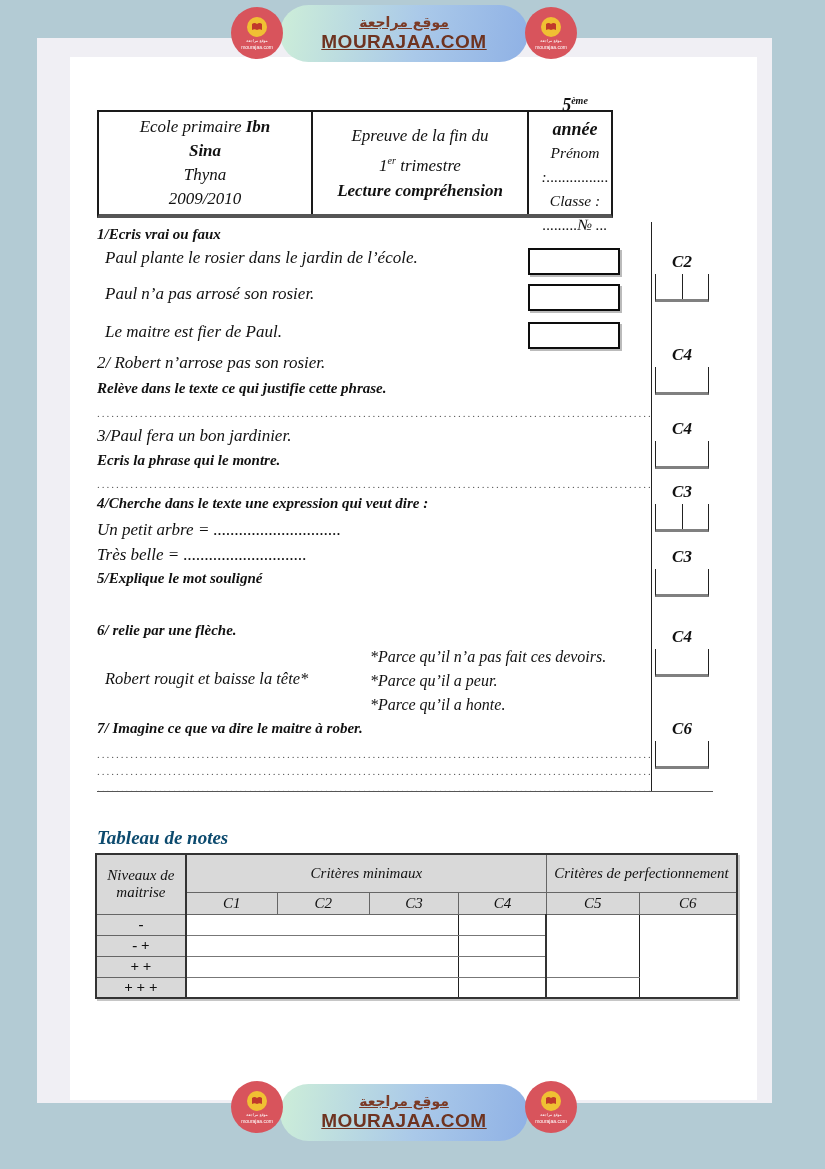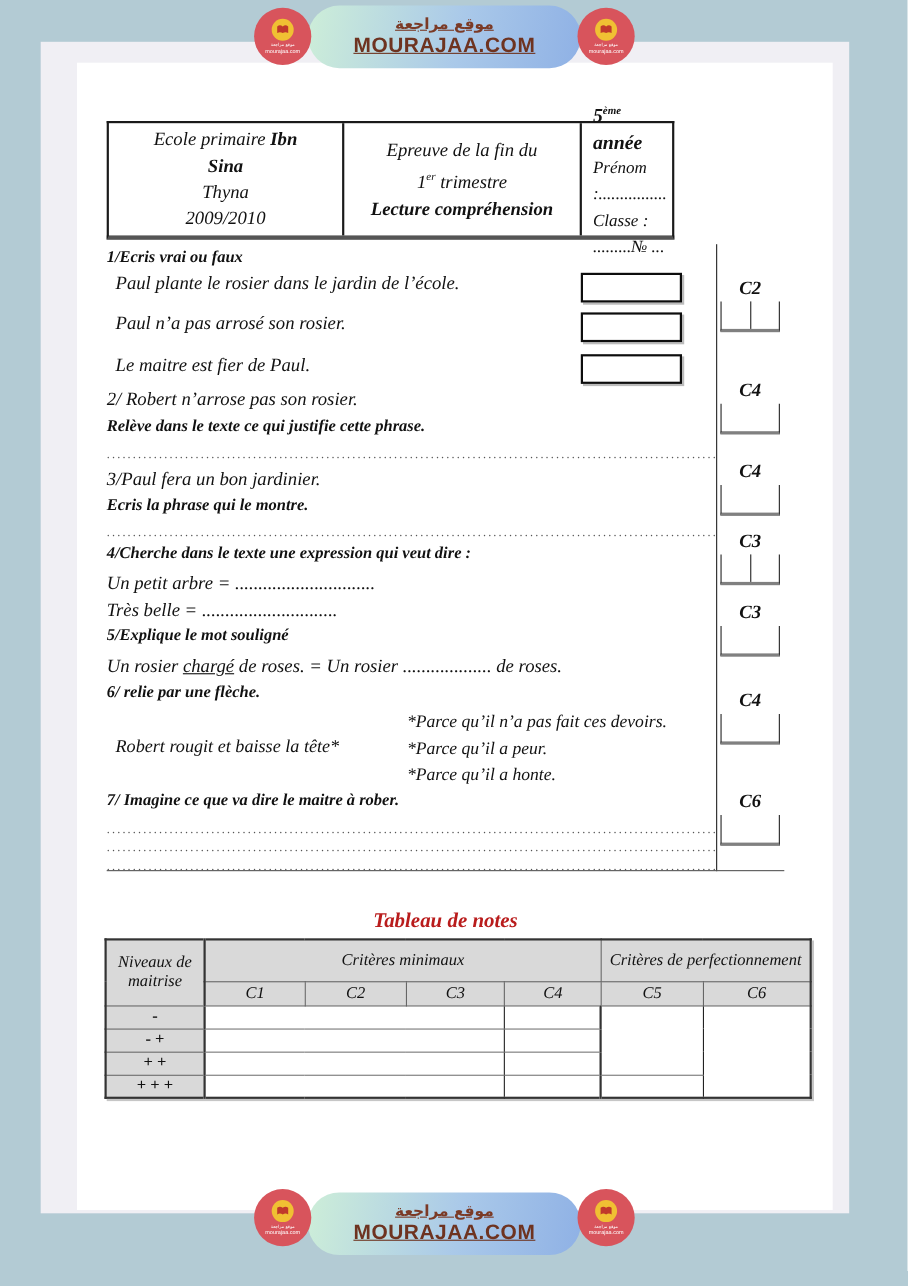--- a/index.html
+++ b/index.html
@@ -26,21 +26,21 @@
                   display:flex; align-items:center; justify-content:center; }
   .logo .t1 { font-family:"DejaVu Sans", sans-serif; font-size:4px; color:#ffffff; line-height:5px; }
   .logo .t2 { font-family:"Liberation Sans", sans-serif; font-size:5px; color:#ffffff; line-height:6px; }
 
   
   .doc-header { position:absolute; left:97px; top:110px; width:516px; height:108px;
                 border:2px solid #1a1a1a; border-bottom:4px solid #555; display:flex; font-style:italic; color:#111; }
   .hcell { display:flex; flex-direction:column; align-items:center; justify-content:center; }
   .hcell.school { width:214px; border-right:2px solid #1a1a1a; font-size:17px; line-height:24px; }
   .hcell.exam   { width:216px; border-right:2px solid #1a1a1a; font-size:17px; line-height:25px; }
-  .hcell.student{ flex:1; align-items:flex-start; padding-left:10px; font-size:15.5px; line-height:24px; }
+  .hcell.student{ flex:1; align-items:flex-start; padding-left:10px; font-size:15.5px; line-height:24px;text-align:center; }
   .hcell.student .grade { align-self:center; font-size:18px; font-weight:bold; }
   .bold { font-weight:bold; }
   sup { font-size:10px; }
 
   
   .questions { position:absolute; left:97px; top:224px; width:553px; height:568px; color:#111; }
   .qabs { position:absolute; left:0; width:100%; }
   .qhead { font-weight:bold; font-style:italic; font-size:15px; }
   .qital { font-style:italic; font-size:17px; }
   .q1row { display:flex; justify-content:space-between; padding-right:30px; align-items:flex-start; }
@@ -58,22 +58,22 @@
   .vline   { position:absolute; left:651px; top:222px; height:570px; border-left:1.5px solid #222; }
   .hline   { position:absolute; left:97px; top:791px; width:616px; border-top:1.5px solid #555; }
   .cbox { position:absolute; left:655px; width:54px; text-align:center; }
   .clabel { font-weight:bold; font-style:italic; font-size:17px; color:#111; }
   .bracket { height:28px; margin-top:2px; border-left:1.5px solid #222; border-right:1.5px solid #222;
              border-bottom:3px solid #808080; position:relative; }
   .bracket.divided::after { content:""; position:absolute; left:50%; top:0; bottom:0;
                             border-left:1.5px solid #222; }
 
   
-  .tnote-title { position:absolute; left:97px; top:827px; width:616px; text-align:center;
-                 font-weight:bold; font-style:italic; font-size:19px; color:#b91c1c; }
+  .tnote-title { position:absolute; left:97px; top:827px; width:616px; 
+                 font-weight:bold; font-style:italic; font-size:19px; color:#0c4a6e; }
   table.notes { position:absolute; left:95px; top:853px; width:643px; border-collapse:collapse;
                 font-style:italic; font-size:15px; color:#111; border:2px solid #333;
                 box-shadow:2px 2px 0 #c6c6c6; }
   table.notes th { background:#d9d9d9; font-weight:normal; font-style:italic;
                    border:1px solid #666; padding:2px 0; }
   table.notes th.grp { height:38px; }
   table.notes th.crit { height:22px; }
   table.notes th.lblh { border-right:2px solid #333; }
   table.notes td { height:21px; }
   td.rowlbl { background:#d9d9d9; text-align:center; font-weight:bold; font-style:normal;
@@ -157,23 +157,20 @@
 
     <div class="qabs qital" style="top:202px;">3/Paul fera un bon jardinier.</div>
     <div class="qabs qhead" style="top:228px;">Ecris la phrase qui le montre.</div>
     <div class="qabs dotline" style="top:254px;">........................................................................................................................................................................</div>
 
     <div class="qabs qhead" style="top:271px;">4/Cherche dans le texte une expression qui veut dire :</div>
     <div class="qabs qital" style="top:296px;">Un petit arbre = ..............................</div>
     <div class="qabs qital" style="top:321px;">Très belle    =  .............................</div>
 
     <div class="qabs qhead" style="top:346px;">5/Explique le mot souligné</div>
-    <div class="qabs qital" style="top:372px;">
-      <span>Un rosier </span><span class="q5u">chargé</span><span> de roses. = Un rosier </span><span>...................</span><span> de roses.</span>
-    </div>
 
     <div class="qabs qhead" style="top:398px;">6/ relie par une flèche.</div>
     <div class="qabs q6wrap" style="top:421px;">
       <div class="q6left">Robert rougit et baisse la tête*</div>
       <div class="q6right">
         <div>*Parce qu’il n’a pas fait ces devoirs.</div>
         <div>*Parce qu’il a peur.</div>
         <div>*Parce qu’il a honte.</div>
       </div>
     </div>

